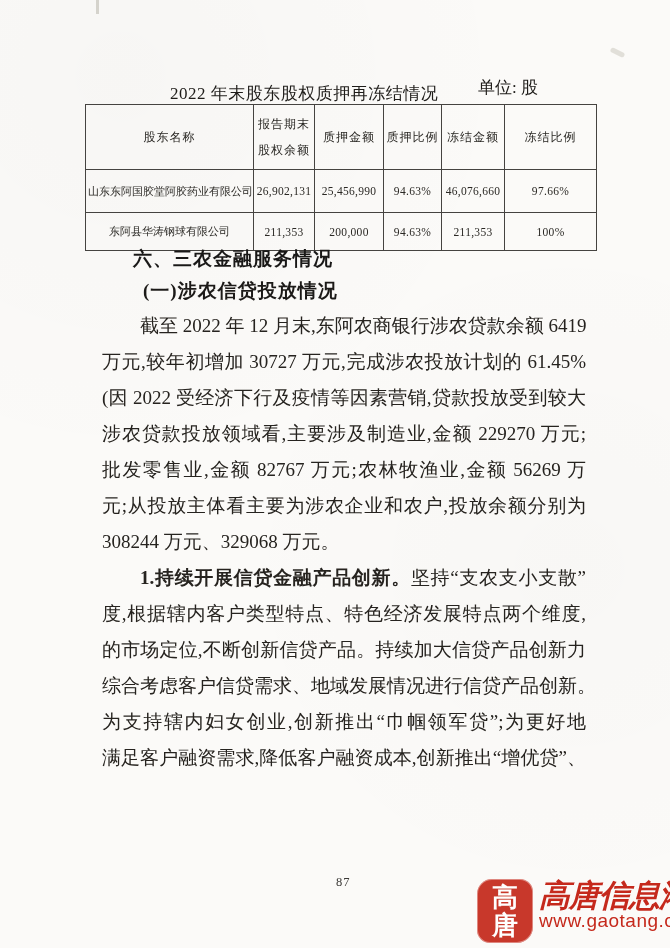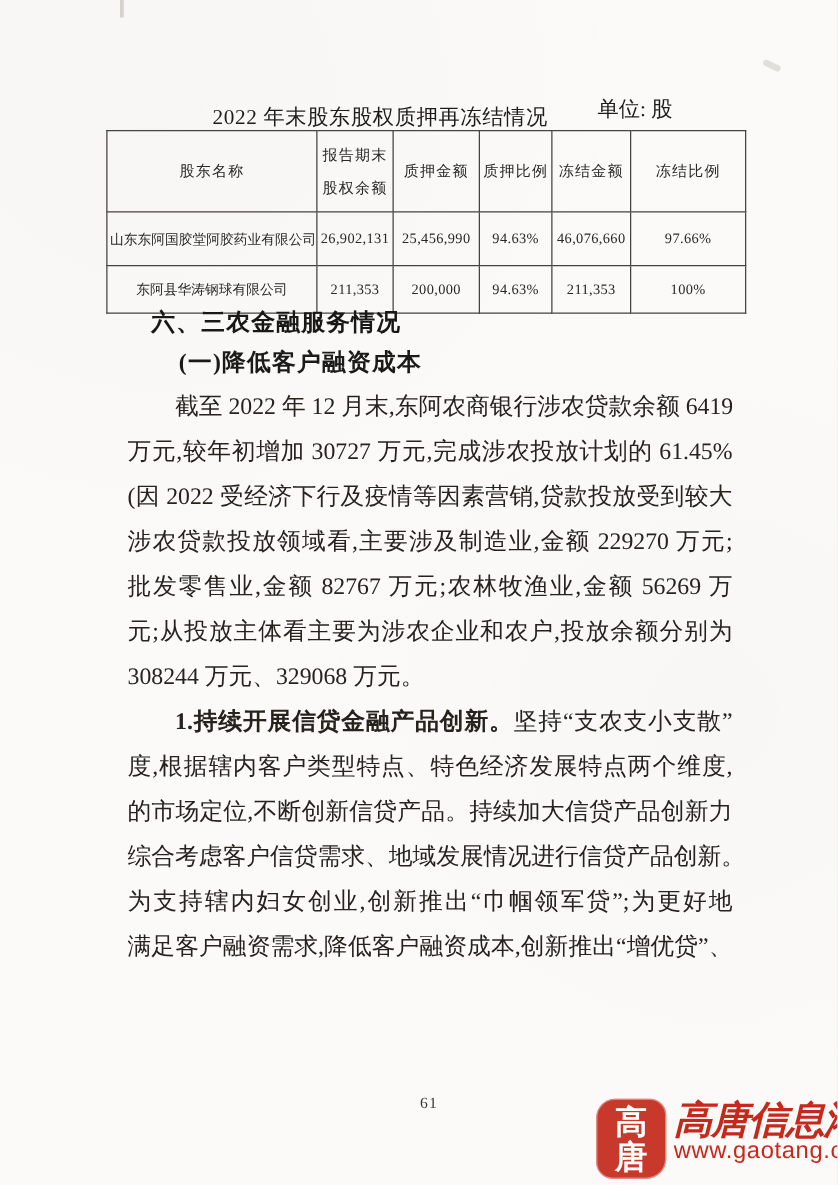--- a/index.html
+++ b/index.html
@@ -28,21 +28,21 @@
   }
   table.pledge th{font-size:12px;height:64px;letter-spacing:1px;}
   th.two-line{white-space:pre-line;line-height:26px;}
   tr.row-1 td{height:42px;}
   tr.row-2 td{height:37px;}
   td.co-name{font-size:11px;white-space:nowrap;letter-spacing:0;}
   td.num{font-size:11.5px;letter-spacing:.3px;}
 
   
   .content{position:absolute;left:102px;top:246px;width:484px;}
-  .h-level1{font-family:"Liberation Sans","DejaVu Sans",sans-serif;font-weight:bold;font-size:19px;color:#191817;height:26px;line-height:26px;margin-left:19px;letter-spacing:1px;}
+  .h-level1{font-family:"Liberation Sans","DejaVu Sans",sans-serif;font-weight:bold;font-size:19px;color:#191817;height:26px;line-height:26px;margin-left:31px;letter-spacing:1px;}
   .h-level2{font-weight:bold;font-size:19px;height:26px;line-height:26px;margin:6px 0 4px 41px;letter-spacing:1px;color:#1c1a18;}
   .h-level3{font-weight:bold;font-size:19px;height:26px;line-height:26px;margin:1px 0 0 41px;letter-spacing:1px;color:#1c1a18;}
   .para{margin:0;}
   .line{
     height:36px;line-height:36px;font-size:19px;color:#26231f;
     text-align:justify;text-align-last:justify;overflow:hidden;white-space:nowrap;
   }
   .line.first{text-indent:38px;}
   .line.last{text-align-last:left;}
   .lead-bold{font-weight:bold;}
@@ -115,21 +115,21 @@
         <td class="num">200,000</td>
         <td class="num">94.63%</td>
         <td class="num">211,353</td>
         <td class="num">100%</td>
       </tr>
     </tbody>
   </table>
 
   <div class="content">
     <div class="h-level1">六、三农金融服务情况</div>
-    <div class="h-level2">(一)降低客户融资成本</div>
+    <div class="h-level2">(一)涉农信贷投放情况</div>
 
     <div class="para">
       <div class="line first">截至 2022 年 12 月末,东阿农商银行涉农贷款余额 641960</div>
       <div class="line">万元,较年初增加 30727 万元,完成涉农投放计划的 61.45%</div>
       <div class="line">(因 2022 受经济下行及疫情等因素营销,贷款投放受到较大</div>
       <div class="line">涉农贷款投放领域看,主要涉及制造业,金额 229270 万元;</div>
       <div class="line">批发零售业,金额 82767 万元;农林牧渔业,金额 56269 万</div>
       <div class="line">元;从投放主体看主要为涉农企业和农户,投放余额分别为</div>
       <div class="line last">308244 万元、329068 万元。</div>
     </div>
@@ -138,21 +138,21 @@
     <div class="para">
       <div class="line first"><span class="lead-bold">1.持续开展信贷金融产品创新。</span><span>坚持“支农支小支散”</span></div>
       <div class="line">度,根据辖内客户类型特点、特色经济发展特点两个维度,</div>
       <div class="line">的市场定位,不断创新信贷产品。持续加大信贷产品创新力</div>
       <div class="line">综合考虑客户信贷需求、地域发展情况进行信贷产品创新。</div>
       <div class="line">为支持辖内妇女创业,创新推出“巾帼领军贷”;为更好地</div>
       <div class="line">满足客户融资需求,降低客户融资成本,创新推出“增优贷”、</div>
     </div>
   </div>
 
-  <div class="page-number">61</div>
+  <div class="page-number">87</div>
 
   <div class="watermark">
     <div class="seal" id="wm-seal" style="background: rgb(200, 56, 43);">
       <div>高</div>
       <div>唐</div>
     </div>
     <div class="wm-right">
       <div class="wm-brand" id="wm-brand" style="color: rgb(197, 41, 28);">高唐信息港</div>
       <div class="wm-url" id="wm-url" style="color: rgb(197, 41, 28);">www.gaotang.cc</div>
     </div>

